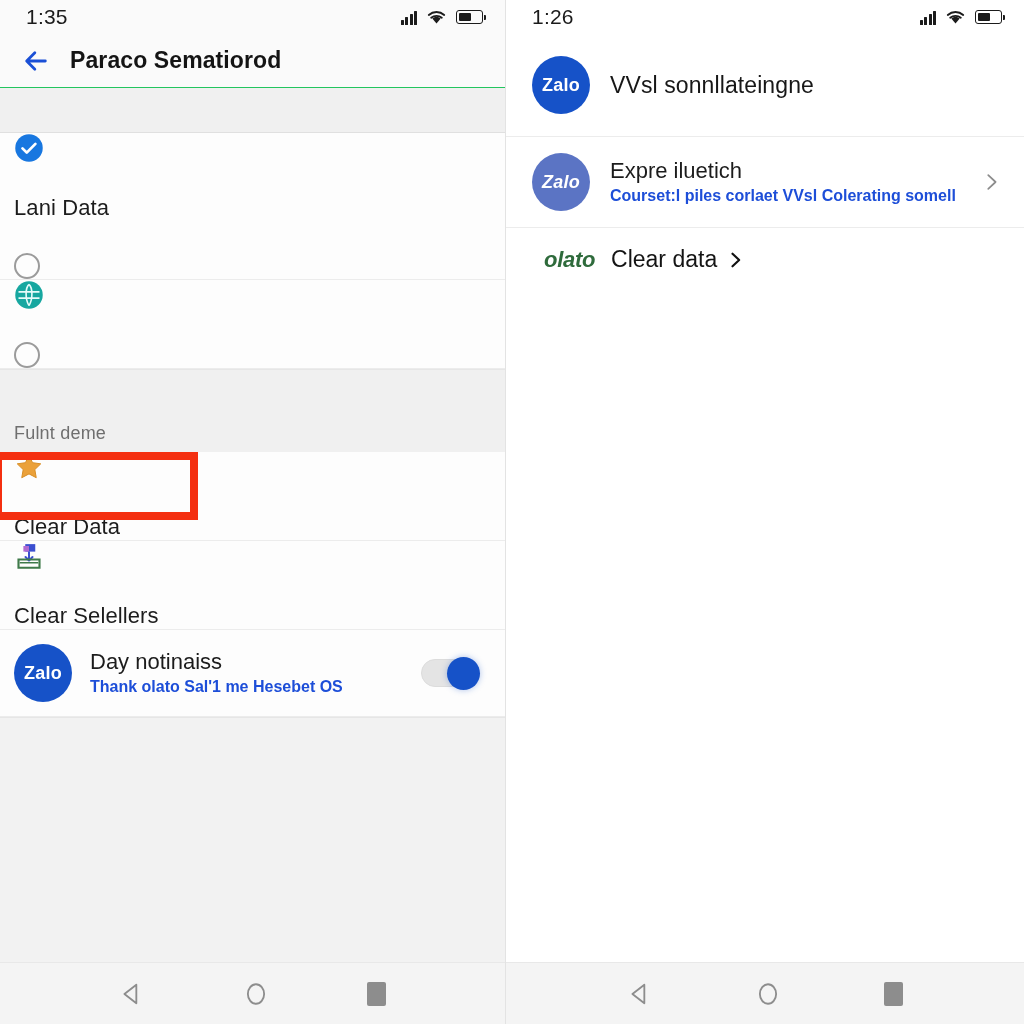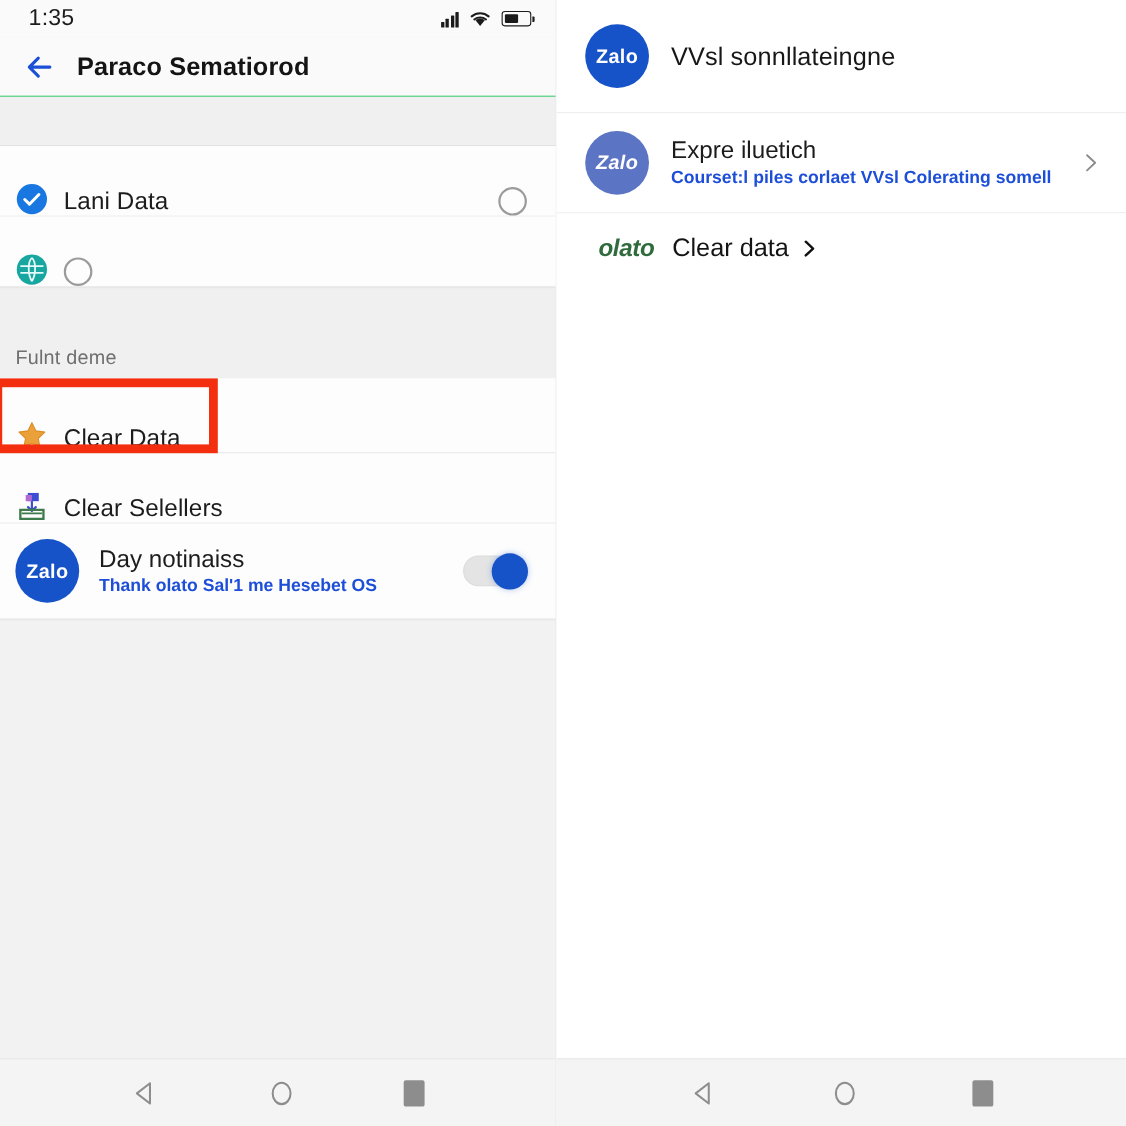--- a/index.html
+++ b/index.html
@@ -48,23 +48,23 @@
   }
   .back-arrow { width:28px; height:28px; flex:0 0 28px; color:#1a4fd6; }
   .appbar-title { font-size:23px; font-weight:700; color:#141414; letter-spacing:.1px; }
 
   .gray-band { background:#f0f0f0; border-bottom:1px solid #e0e0e0; }
   .band-top { height:45px; flex:0 0 45px; }
 
   .list { background:#fdfdfd; }
 
   .row {
-    display:flex; align-items:flex-end; gap:14px;
+    display:flex; align-items:flex-start; gap:32px;
     padding:0 26px 0 14px; min-height:64px;
-    background:#fdfdfd; border-bottom:1px solid #ececec;
+    background:#fdfdfd; border-bottom:1px solid #ececec;flex-direction:column;
   }
   .row-label { font-size:22px; color:#1c1c1c; flex:1; letter-spacing:.1px; }
 
   .ic { width:30px; height:30px; flex:0 0 30px; display:block; }
   .radio-o {
     width:26px; height:26px; border:2px solid #9b9b9b; border-radius:50%;
     flex:0 0 26px;
   }
 
   
@@ -241,20 +241,39 @@
       </svg>
       <svg class="nav-ic" viewBox="0 0 24 24">
         <ellipse cx="12" cy="12" rx="7.5" ry="9" fill="none" stroke="#8d8d8d" stroke-width="1.7"></ellipse>
       </svg>
       <span class="nav-sq"></span>
     </div>
   </div>
 
   <div class="phone right">
 
+    <div class="statusbar">
+      <span class="clock">1:26</span>
+      <span class="status-icons">
+        <span class="signal">
+            <i></i>
+            <i></i>
+            <i></i>
+            <i></i>
+          </span>
+        <svg class="wifi" width="21" height="16" viewBox="0 0 24 18">
+          <path d="M12 16.5 L7.2 10.6a7.6 7.6 0 0 1 9.6 0z" fill="#1b1b1b"></path>
+          <path d="M3.2 6.6a13.6 13.6 0 0 1 17.6 0" stroke="#1b1b1b" stroke-width="2.2" fill="none" stroke-linecap="round"></path>
+          <path d="M5.9 9.8a9.6 9.6 0 0 1 12.2 0" stroke="#1b1b1b" stroke-width="2" fill="none" stroke-linecap="round"></path>
+        </svg>
+        <span class="batt">
+            <span class="fill"></span>
+          </span>
+      </span>
+    </div>
 
     <div class="r-row" style="padding-top:22px;padding-bottom:22px;">
       <span class="avatar deep">Zalo</span>
       <span class="r-title">VVsl sonnllateingne</span>
     </div>
 
     <div class="r-row">
       <span class="avatar soft">Zalo</span>
       <span class="ztext">
         <span class="ztitle">Expre iluetich</span><br>

